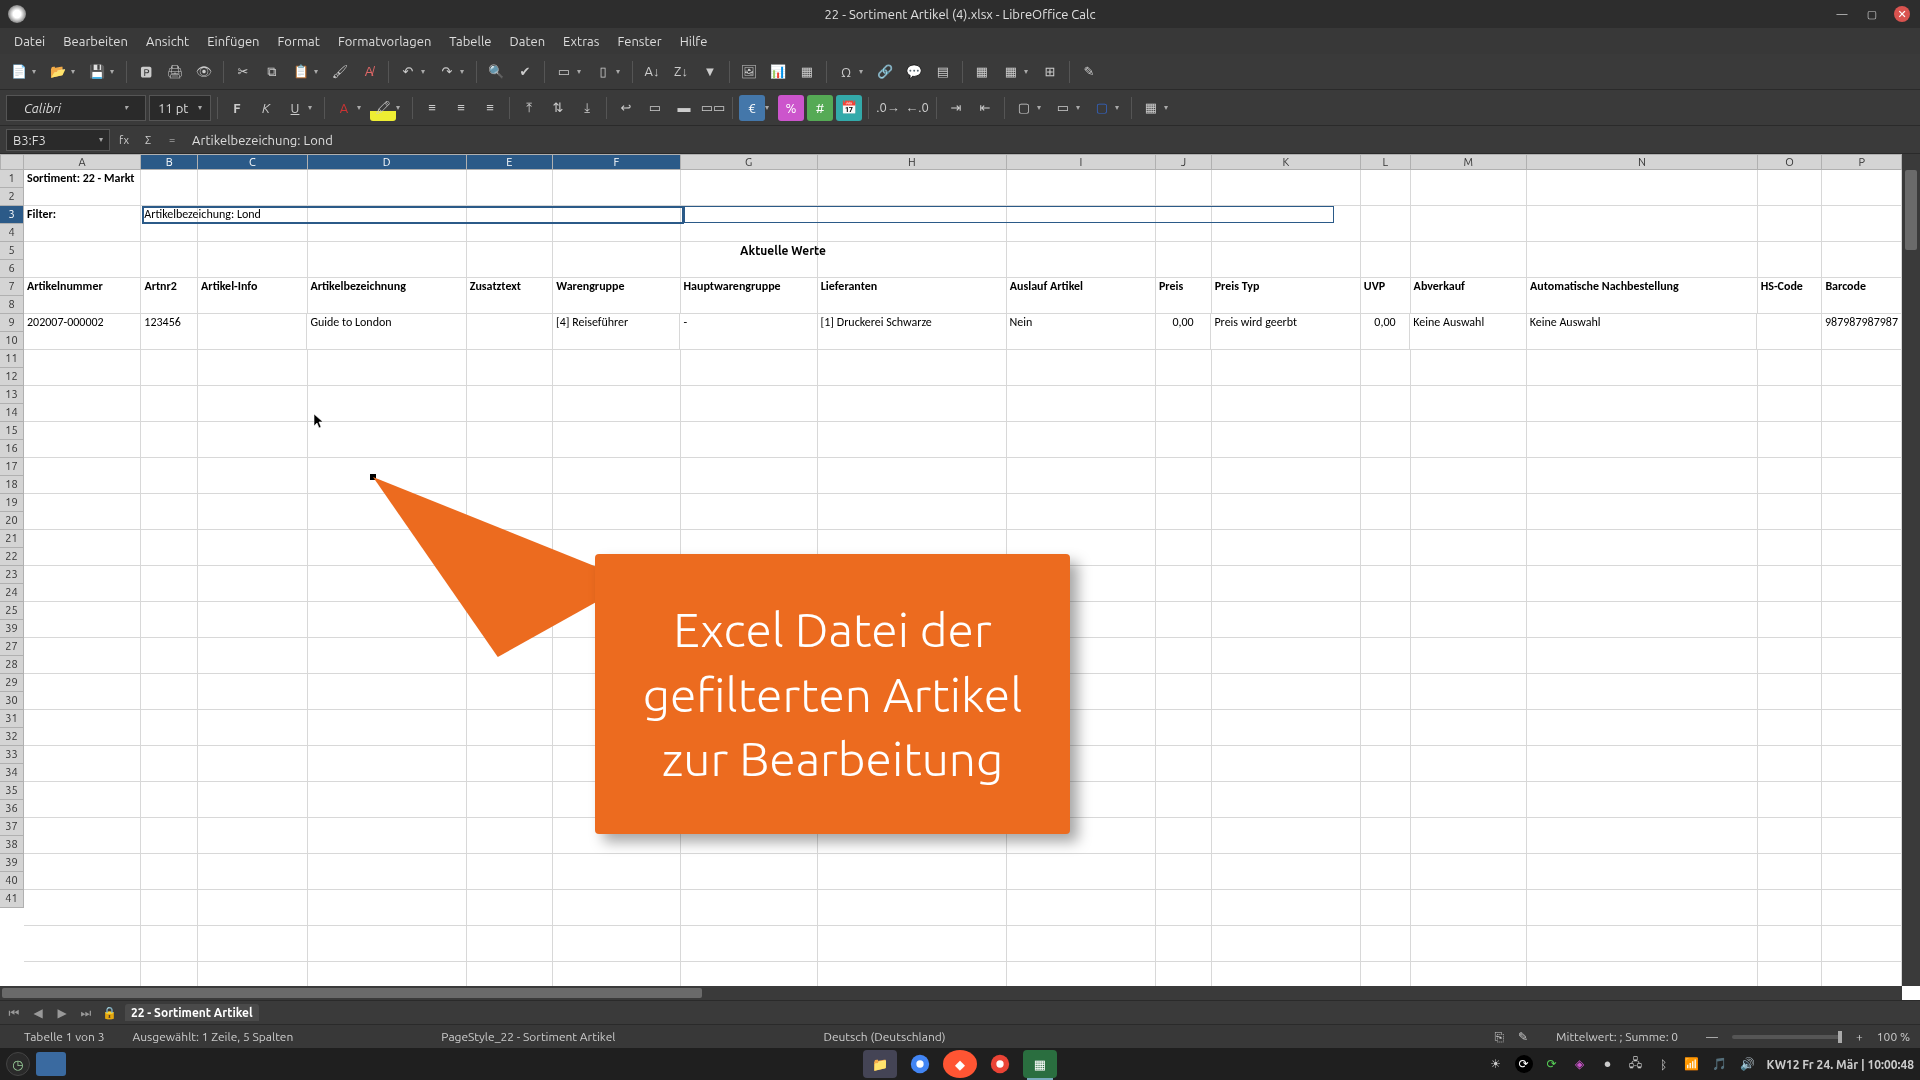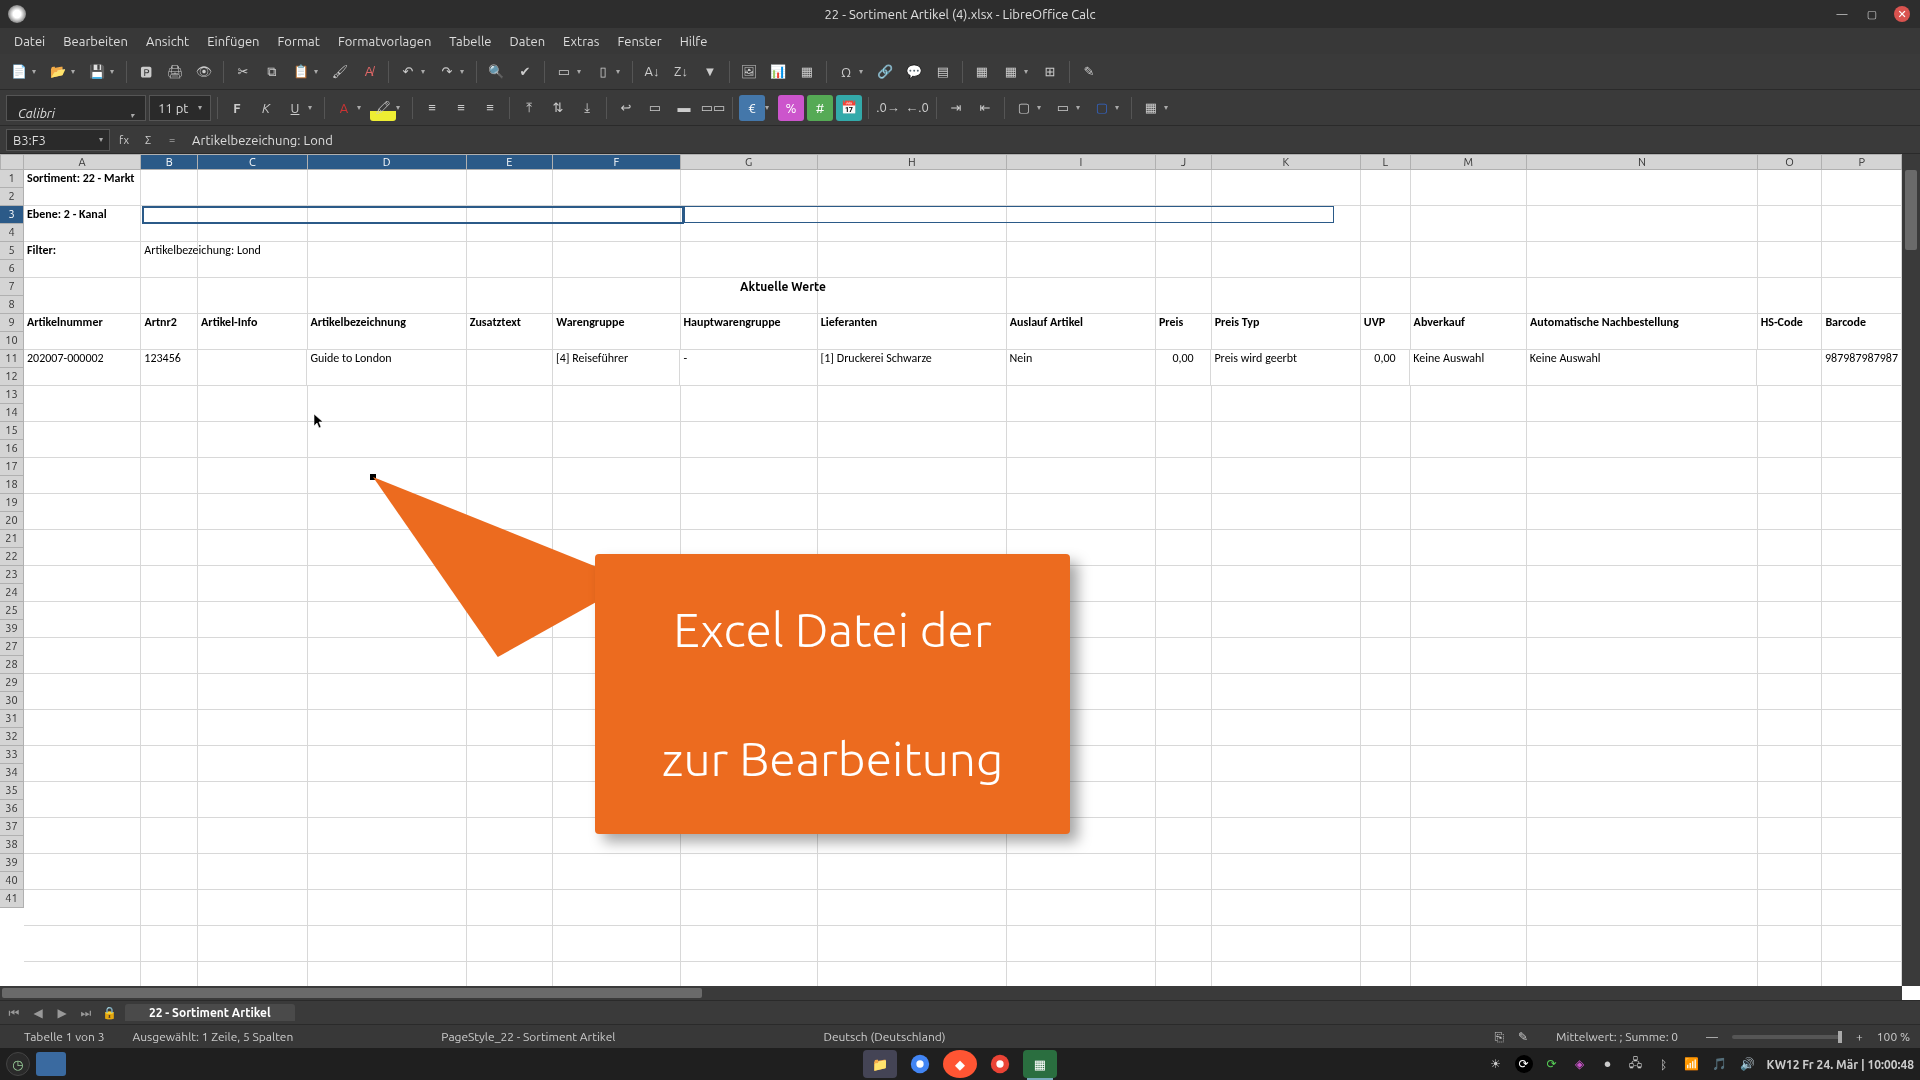--- a/index.html
+++ b/index.html
@@ -19,21 +19,21 @@
 
 
 .toolbar { height: 36px; background: #3a3a3a; display: flex; align-items: center; padding: 0 6px; gap: 3px; border-bottom: 1px solid #2a2a2a; }
 .tb { width: 26px; height: 26px; display: flex; align-items: center; justify-content: center; color: #ccc; border-radius: 3px; }
 .tbsep { width: 1px; height: 22px; background: #555; margin: 0 3px; }
 .tbdd { display:flex; align-items:center; }
 .tbdd .dd { width:10px; color:#aaa; font-size:8px; }
 
 
 .formatbar { height: 36px; background: #3a3a3a; display: flex; align-items: center; padding: 0 6px; gap: 3px; border-bottom: 1px solid #2a2a2a; }
-.fontname { width: 140px; height: 26px; background: #2a2a2a; border: 1px solid #555; color: #ddd; padding: 0 11px; display:flex; align-items:flex-end; justify-content:space-between; font-style: italic; }
+.fontname { width: 140px; height: 26px; background: #2a2a2a; border: 1px solid #555; color: #ddd; padding: 0 17px; display:flex; align-items:center; justify-content:space-between; font-style: italic; }
 .fontsize { width: 62px; height: 26px; background: #2a2a2a; border: 1px solid #555; color: #ddd; padding: 0 8px; display:flex; align-items:center; justify-content:space-between; }
 .dd-arrow { font-size:8px; color:#aaa; }
 
 
 .cellrefbar { height: 28px; background: #3a3a3a; display: flex; align-items: center; padding: 0 6px; border-bottom: 1px solid #2a2a2a; gap:4px; }
 .cellref { width: 104px; height: 22px; background: #2a2a2a; border: 1px solid #555; color: #ddd; padding: 0 6px; display:flex; align-items:center; justify-content:space-between; }
 .cellrefbar .fxbtn { width:20px; height:20px; display:flex; align-items:center; justify-content:center; color:#ccc; font-size:11px; }
 .formulainput { flex:1; height:22px; color:#ddd; padding:0 6px; display:flex; align-items:center; }
 
 
@@ -56,21 +56,21 @@
 .vscroll { position:absolute; right:0; top:0; bottom:14px; width:18px; background:#3a3a3a; }
 .vscroll .thumb { position:absolute; top:16px; left:3px; width:12px; height:80px; background:#6a6a6a; border-radius:2px; }
 .hscroll-area { position:absolute; left:0; right:18px; bottom:0; height:14px; background:#3a3a3a; display:flex; }
 .hscroll-area .track { flex:1; position:relative; }
 .hscroll-area .thumb { position:absolute; left:2px; top:2px; height:10px; width:700px; background:#6a6a6a; border-radius:2px; }
 
 
 .sheettabs { height: 24px; background: #3a3a3a; display:flex; align-items:center; padding:0 6px; gap:8px; color:#ccc; font-size:12px; border-top:1px solid #2a2a2a; }
 .sheettabs .navbtn { width:16px; text-align:center; color:#999; }
 .sheettabs .lock { color:#e0b000; font-size:12px; }
-.sheettabs .tab { padding:2px 24px; background:#4a4a4a; border-radius:3px 3px 0 0; color:#fff; font-weight:600; }
+.sheettabs .tab { padding:2px 6px; background:#4a4a4a; border-radius:3px 3px 0 0; color:#fff; font-weight:600; }
 
 
 .statusbar { height: 24px; background: #383838; display:flex; align-items:center; color:#ccc; font-size:12px; padding:0 10px; border-top:1px solid #2a2a2a; }
 .statusbar .seg { padding:0 14px; }
 .statusbar .right { margin-left:auto; display:flex; align-items:center; gap:14px; }
 .statusbar .slider { width:110px; height:4px; background:#555; position:relative; border-radius:2px; }
 .statusbar .slider .knob { position:absolute; right:0; top:-4px; width:4px; height:12px; background:#aaa; }
 
 
 .taskbar { position:absolute; left:0; right:0; bottom:0; height:32px; background:#1f1f1f; display:flex; align-items:center; padding:0 6px; gap:6px; }
@@ -365,38 +365,20 @@
         <div class="cell cwI"></div>
         <div class="cell cwJ"></div>
         <div class="cell cwK"></div>
         <div class="cell cwL"></div>
         <div class="cell cwM"></div>
         <div class="cell cwN"></div>
         <div class="cell cwO"></div>
         <div class="cell cwP"></div>
       </div>
 
-    <div class="row">
-        <div class="cell bold cwA">Ebene: 2 - Kanal</div>
-        <div class="cell cwB"></div>
-        <div class="cell cwC"></div>
-        <div class="cell cwD"></div>
-        <div class="cell cwE"></div>
-        <div class="cell cwF"></div>
-        <div class="cell cwG"></div>
-        <div class="cell cwH"></div>
-        <div class="cell cwI"></div>
-        <div class="cell cwJ"></div>
-        <div class="cell cwK"></div>
-        <div class="cell cwL"></div>
-        <div class="cell cwM"></div>
-        <div class="cell cwN"></div>
-        <div class="cell cwO"></div>
-        <div class="cell cwP"></div>
-      </div>
 
     <div class="row selrow">
       <div class="cell bold cwA">Filter:</div>
       <div class="cell cwB" style="overflow:visible">Artikelbezeichung: Lond</div>
       <div class="cell cwC"></div>
         <div class="cell cwD"></div>
         <div class="cell cwE"></div>
         <div class="cell cwF"></div>
       <div class="cell cwG"></div>
         <div class="cell cwH"></div>
@@ -1111,21 +1093,21 @@
   <div class="hscroll-area">
       <div class="track">
         <div class="thumb"></div>
       </div>
     </div>
 
   <div class="callout-tail"></div>
   <div class="callout">
     <div class="callout-text">
       <span>Excel Datei der</span><br>
-      <br>
+      <span>gefilterten Artikel</span><br>
       <span>zur Bearbeitung</span>
     </div>
   </div>
   <div class="mouse-cursor">
     <svg viewBox="0 0 12 16">
         <path d="M0 0 L0 12 L3 9 L5 14 L7 13 L5 8 L9 8 Z" fill="#000" stroke="#fff" stroke-width="0.6"></path>
       </svg>
   </div>
 </div>
 

